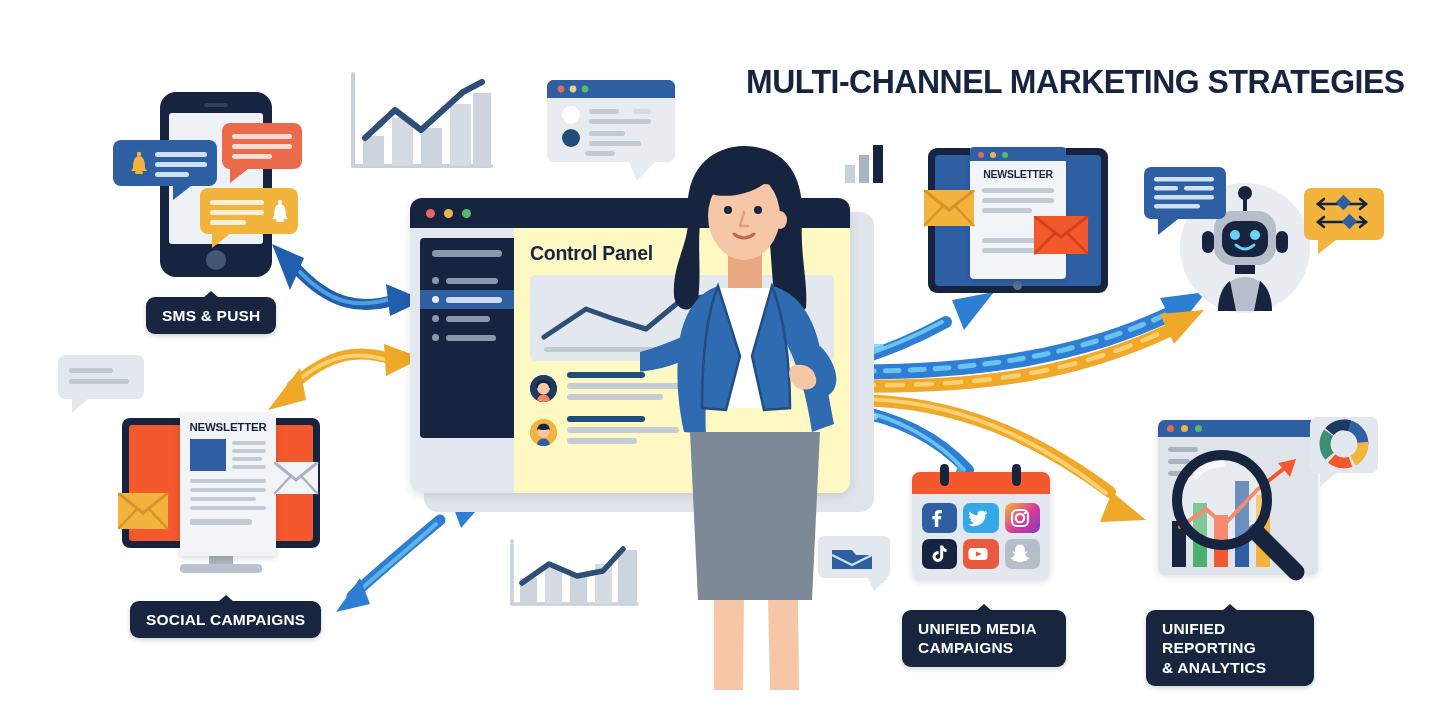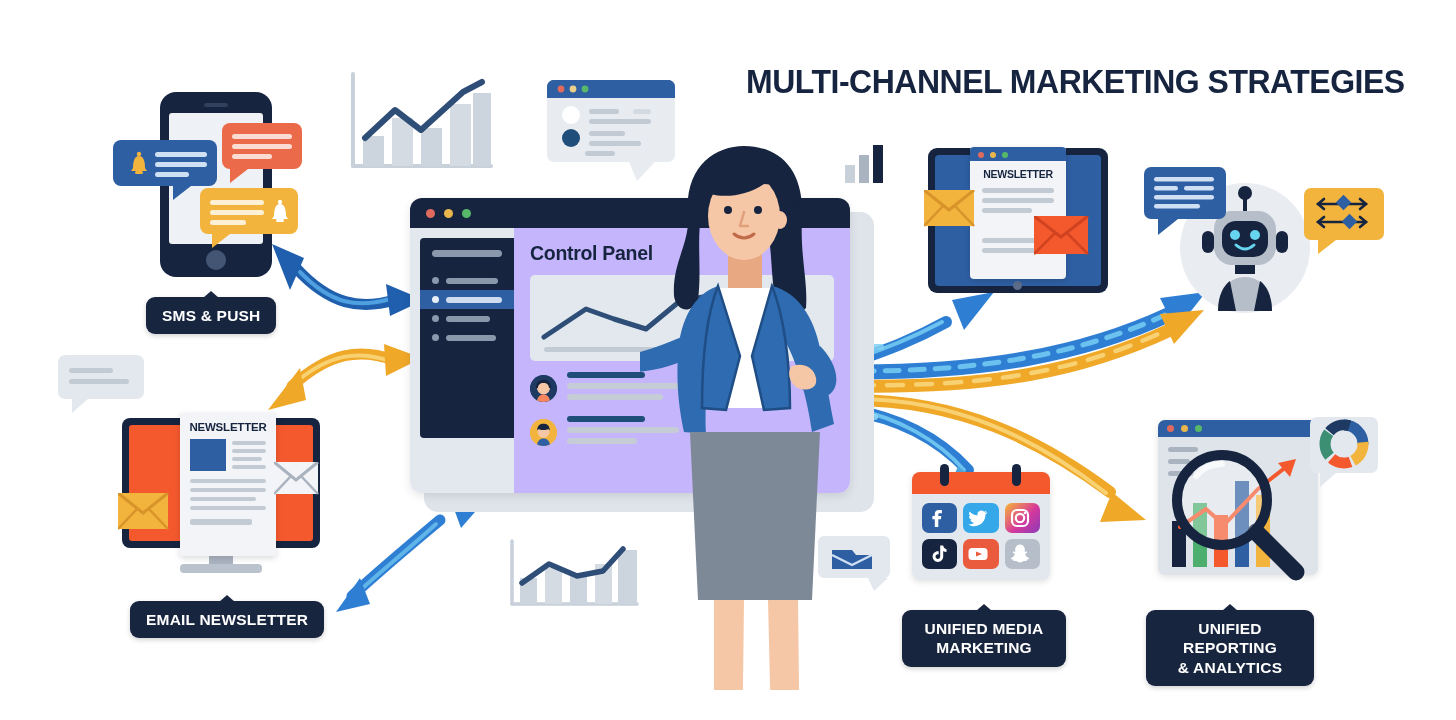--- a/index.html
+++ b/index.html
@@ -33,21 +33,21 @@
 
   
   .badge {
     background: #18253f;
     color: #ffffff;
     font-weight: 700;
     font-size: 15.5px;
     letter-spacing: 0.2px;
     border-radius: 9px;
     padding: 9px 16px;
-    text-align: center;
+    text-align: left;
     line-height: 1.25;
     box-shadow: 0 2px 5px rgba(0,0,0,0.18);
     white-space: nowrap;
   }
   .badge.two-line { white-space: normal; }
   .badge .notch {
     position: absolute;
     top: -6px; left: 50%;
     margin-left: -8px;
     width: 0; height: 0;
@@ -124,21 +124,21 @@
   #panel-body { display: flex; height: 265px; }
   #panel-side { width: 104px; background: #e3e8ee; padding-top: 10px; }
   #side-inner { margin-left: 10px; width: 94px; background:#16243f; border-radius: 4px 0 0 4px; height: 200px; padding-top: 12px; }
   .side-head { height: 7px; margin: 0 12px 14px 12px; background:#8b97aa; border-radius:4px; }
   .side-item { display:flex; align-items:center; height: 19px; padding-left: 12px; }
   .side-item.active { background: #2e5fa3; }
   .side-dot { width: 7px; height:7px; border-radius:50%; background:#8b97aa; margin-right: 7px; flex:none;}
   .side-item.active .side-dot { background: #e8eef7; }
   .side-ln { height: 6px; border-radius: 3px; background:#8b97aa; }
   .side-item.active .side-ln { background:#cfdcf0; }
-  #panel-main { flex:1; background:#c4b5fd; padding: 14px 16px 0 16px; position: relative; }
+  #panel-main { flex:1; background:#fef9c3; padding: 14px 16px 0 16px; position: relative; }
   #panel-heading { font-size: 19.5px; font-weight: 800; color:#16243f; letter-spacing:-0.3px; }
   #chart-card {
     margin-top: 10px; height: 86px; background:#e3e8ee; border-radius: 5px;
     position: relative; overflow: hidden;
   }
   .user-row { display:flex; align-items:center; margin-top: 11px; }
   .avatar { width: 27px; height: 27px; border-radius: 50%; flex:none; margin-right: 10px; position: relative; overflow:hidden; }
   .user-lines { flex: 1; }
   .user-lines div { border-radius: 3px; margin-bottom: 5px; }
 
@@ -408,21 +408,21 @@
         <polyline points="0,0 22,18 44,0" fill="none" stroke="#a9b3c0" stroke-width="3"></polyline>
         <polyline points="0,32 17,14" fill="none" stroke="#a9b3c0" stroke-width="2.5"></polyline>
         <polyline points="44,32 27,14" fill="none" stroke="#a9b3c0" stroke-width="2.5"></polyline>
       </svg>
     </div>
   </div>
 
   <div class="abs" style="left:130px; top:601px;">
     <div class="badge" style="position:relative;">
       <span class="notch"></span>
-      <span>EMAIL NEWSLETTER</span>
+      <span>SOCIAL CAMPAIGNS</span>
     </div>
   </div>
 
   <div class="abs" id="panel">
     <div id="panel-shadow"></div>
     <div id="panel-win">
       <div id="panel-titlebar">
         <span class="tl-dot" style="left:16px; background:#e06a5e;"></span>
         <span class="tl-dot" style="left:34px; background:#e8b64c;"></span>
         <span class="tl-dot" style="left:52px; background:#57b869;"></span>
@@ -684,21 +684,21 @@
         <path d="M14 14 h20 l4 5 h16 v14 h-40z" fill="#2e5fa3"></path>
         <polyline points="14,19 34,29 54,19" fill="none" stroke="#cfe0f5" stroke-width="2.4"></polyline>
       </g>
     </svg>
   </div>
 
   <div class="abs" style="left:902px; top:610px; width:164px;">
     <div class="badge two-line" style="position:relative;">
       <span class="notch"></span>
       <span>UNIFIED MEDIA</span><br>
-      <span>MARKETING</span>
+      <span>CAMPAIGNS</span>
     </div>
   </div>
 
   <div class="abs" id="analytics">
     <div id="an-win">
       <div id="an-bar">
         <span class="tl-dot" style="top:5px; left:9px; width:7px; height:7px; background:#e06a5e;"></span>
         <span class="tl-dot" style="top:5px; left:23px; width:7px; height:7px; background:#e8b64c;"></span>
         <span class="tl-dot" style="top:5px; left:37px; width:7px; height:7px; background:#57b869;"></span>
       </div>

